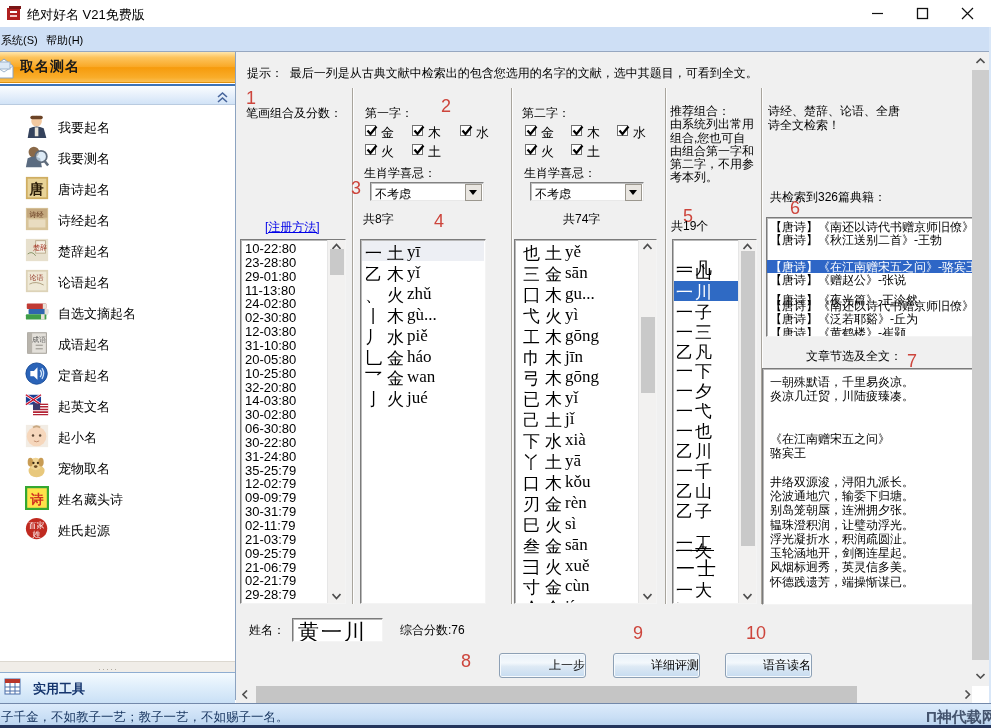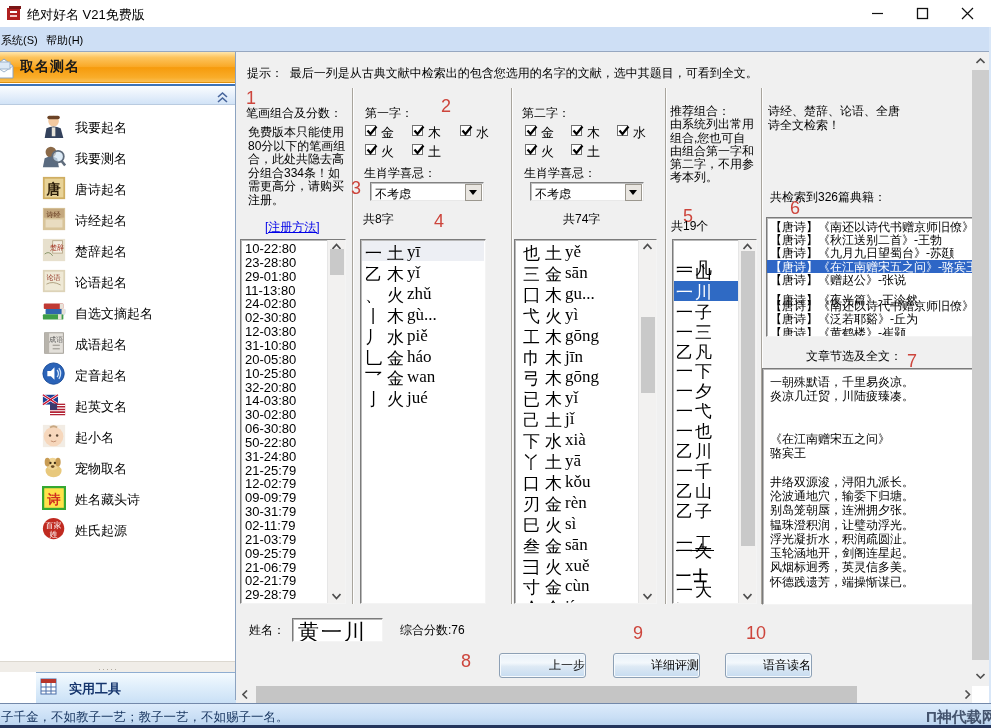--- a/index.html
+++ b/index.html
@@ -16,27 +16,27 @@
            border-bottom:1px solid #96a7c0;box-sizing:border-box;}
   #menubar span{position:absolute;top:6px;font-size:11px;color:#000;}
   
   #ohdr{left:0;top:52px;width:236px;height:31px;
         background:linear-gradient(#ffe6ad 0%,#fdc45d 18%,#f9a825 50%,#f69b0c 52%,#f9ad2a 85%,#fbbf52 100%);
         border-bottom:1px solid #e0910c;box-sizing:border-box;}
   #ohdr b{position:absolute;left:20px;top:6px;font-size:14px;color:#1a1a1a;letter-spacing:1px;}
   #blueline{left:0;top:84px;width:236px;height:2px;background:#3e73b7;}
   #chevstrip{left:0;top:86px;width:235px;height:19px;
         background:linear-gradient(#fbfdff, #d2e3f7);border-bottom:1px solid #b9cbe0;box-sizing:border-box;}
-  #navarea{left:17px;top:105px;width:235px;height:556px;background:#fff;border-radius:23px;}
+  #navarea{left:0;top:105px;width:235px;height:556px;background:#fff;border-radius:23px;}
   .nav-it{position:absolute;left:0;width:235px;height:31px;}
   .nav-ico{position:absolute;left:25px;top:3px;width:27px;height:27px;transform:scale(0.89);transform-origin:0 0;}
   .nav-txt{position:absolute;left:58px;top:8px;font-size:13px;color:#000;}
   #splitter{left:0;top:661px;width:235px;height:11px;background:#f0ede8;border-top:1px solid #dcd8d0;box-sizing:border-box;}
   #toolbar2{left:0;top:672px;width:235px;height:36px;border-top:1px solid #8eadd1;
-        background:linear-gradient(#f4fafe 0%,#dfeefb 40%,#c3dcf4 100%);box-sizing:border-box;margin-left:36px;}
+        background:linear-gradient(#f4fafe 0%,#dfeefb 40%,#c3dcf4 100%);box-sizing:border-box;}
   #toolbar2 b{position:absolute;left:33px;top:7px;font-size:13px;color:#15356d;}
   #lpborder{left:235px;top:52px;width:1px;height:648px;background:#8ca3c0;}
   
   #content{left:236px;top:52px;width:736px;height:634px;background:#f0f0f0;overflow:hidden;}
   .ct{position:absolute;font-size:12px;color:#000;white-space:nowrap;}
   .sep{position:absolute;width:1px;background:#a8a49c;border-right:1px solid #fdfdfd;}
   .rednum{position:absolute;font-size:18px;color:#cd453c;}
   .sunken{position:absolute;background:#fff;border:1px solid;border-color:#7b7b7b #f4f4f4 #f4f4f4 #7b7b7b;
           box-shadow:inset 1px 1px 0 #b9b9b9;box-sizing:border-box;overflow:hidden;}
   .cb{position:absolute;width:11px;height:11px;background:#fff;border:1px solid #707070;box-sizing:border-box;}
@@ -258,40 +258,39 @@
 <div id="lpborder" class="abs"></div>
 
 <div id="content" class="abs">
     <div class="ct" style="left:11px;top:13px;">提示：&nbsp;&nbsp;最后一列是从古典文献中检索出的包含您选用的名字的文献，选中其题目，可看到全文。</div>
     <div class="sep" style="left:116px;top:36px;height:516px"></div>
     <div class="sep" style="left:275px;top:36px;height:516px"></div>
     <div class="sep" style="left:429px;top:36px;height:516px"></div>
     <div class="sep" style="left:525px;top:36px;height:516px"></div>
     <div class="rednum" style="left:10px;top:36px">1</div>
     <div class="ct" style="left:10px;top:53px;">笔画组合及分数：</div>
-    <div class="ct" style="left:12px;top:74px;white-space:normal;width:102px;line-height:13.6px">免费版本只能使用<br>80分以下的笔画组<br>合，此处共隐去高<br>分组合334条！如<br>需更高分，请购买<br>注册。</div>
     <div class="ct" style="left:29px;top:167px;"><span style="color:#0000e8;text-decoration:underline">[注册方法]</span></div>
     <div class="sunken" id="list1" style="left:4px;top:187px;width:106px;height:365px">
       <div style="position:absolute;left:4px;top:1px;font-size:13px">10-22:80</div>
       <div style="position:absolute;left:4px;top:14.85px;font-size:13px">23-28:80</div>
       <div style="position:absolute;left:4px;top:28.7px;font-size:13px">29-01:80</div>
       <div style="position:absolute;left:4px;top:42.55px;font-size:13px">11-13:80</div>
       <div style="position:absolute;left:4px;top:56.4px;font-size:13px">24-02:80</div>
       <div style="position:absolute;left:4px;top:70.25px;font-size:13px">02-30:80</div>
       <div style="position:absolute;left:4px;top:84.1px;font-size:13px">12-03:80</div>
       <div style="position:absolute;left:4px;top:97.95px;font-size:13px">31-10:80</div>
       <div style="position:absolute;left:4px;top:111.8px;font-size:13px">20-05:80</div>
       <div style="position:absolute;left:4px;top:125.64999999999999px;font-size:13px">10-25:80</div>
       <div style="position:absolute;left:4px;top:139.5px;font-size:13px">32-20:80</div>
       <div style="position:absolute;left:4px;top:153.35px;font-size:13px">14-03:80</div>
       <div style="position:absolute;left:4px;top:167.2px;font-size:13px">30-02:80</div>
       <div style="position:absolute;left:4px;top:181.04999999999998px;font-size:13px">06-30:80</div>
-      <div style="position:absolute;left:4px;top:194.9px;font-size:13px">50-22:80</div>
+      <div style="position:absolute;left:4px;top:194.9px;font-size:13px">30-22:80</div>
       <div style="position:absolute;left:4px;top:208.75px;font-size:13px">31-24:80</div>
-      <div style="position:absolute;left:4px;top:222.6px;font-size:13px">21-25:79</div>
+      <div style="position:absolute;left:4px;top:222.6px;font-size:13px">35-25:79</div>
       <div style="position:absolute;left:4px;top:236.45px;font-size:13px">12-02:79</div>
       <div style="position:absolute;left:4px;top:250.29999999999998px;font-size:13px">09-09:79</div>
       <div style="position:absolute;left:4px;top:264.15px;font-size:13px">30-31:79</div>
       <div style="position:absolute;left:4px;top:278px;font-size:13px">02-11:79</div>
       <div style="position:absolute;left:4px;top:291.84999999999997px;font-size:13px">21-03:79</div>
       <div style="position:absolute;left:4px;top:305.7px;font-size:13px">09-25:79</div>
       <div style="position:absolute;left:4px;top:319.55px;font-size:13px">21-06:79</div>
       <div style="position:absolute;left:4px;top:333.4px;font-size:13px">02-21:79</div>
       <div style="position:absolute;left:4px;top:347.25px;font-size:13px">29-28:79</div>
       <div class="lsb" style="height:363px">
@@ -487,40 +486,39 @@
       <div class="serif" style="position:absolute;left:3px;top:120.39999999999999px;font-size:17px;letter-spacing:2px;">一下</div>
       <div class="serif" style="position:absolute;left:3px;top:140.29999999999998px;font-size:17px;letter-spacing:2px;">一夕</div>
       <div class="serif" style="position:absolute;left:3px;top:160.2px;font-size:17px;letter-spacing:2px;">一弋</div>
       <div class="serif" style="position:absolute;left:3px;top:180.1px;font-size:17px;letter-spacing:2px;">一也</div>
       <div class="serif" style="position:absolute;left:3px;top:200px;font-size:17px;letter-spacing:2px;">乙川</div>
       <div class="serif" style="position:absolute;left:3px;top:219.89999999999998px;font-size:17px;letter-spacing:2px;">一千</div>
       <div class="serif" style="position:absolute;left:3px;top:239.79999999999998px;font-size:17px;letter-spacing:2px;">乙山</div>
       <div class="serif" style="position:absolute;left:3px;top:259.7px;font-size:17px;letter-spacing:2px;">乙子</div>
       <div class="serif" style="position:absolute;left:3px;top:292px;font-size:17px;letter-spacing:2px;text-decoration:underline;">一工</div>
       <div class="serif" style="position:absolute;left:3px;top:299.5px;font-size:17px;letter-spacing:2px;">一久</div>
-      <div class="serif" style="position:absolute;left:3px;top:327px;font-size:15px;letter-spacing:2px;font-weight:bold;">一士</div>
+      <div class="serif" style="position:absolute;left:3px;top:316px;font-size:19px;letter-spacing:2px;">一士</div>
       <div class="serif" style="position:absolute;left:3px;top:339.29999999999995px;font-size:17px;letter-spacing:2px;">一大</div>
       <div class="serif" style="position:absolute;left:3px;top:359.2px;font-size:17px;letter-spacing:2px;">乙工</div>
       <div class="lsb" style="height:363px">
         <svg width="9" height="8" viewBox="0 0 9 8" style="top:3px">
           <path d="M0.5 6 L4.5 1.5 L8.5 6" fill="none" stroke="#4d4d4d" stroke-width="1.7"></path>
         </svg>
         <div class="th" style="top:11px;height:295px"></div>
         <svg width="9" height="8" viewBox="0 0 9 8" style="bottom:3px">
           <path d="M0.5 2 L4.5 6.5 L8.5 2" fill="none" stroke="#4d4d4d" stroke-width="1.7"></path>
         </svg>
       </div>
     </div>
     <div class="ct" style="left:532px;top:53px;white-space:normal;width:150px;line-height:13.6px">诗经、楚辞、论语、全唐<br>诗全文检索！</div>
     <div class="ct" style="left:534px;top:137px;">共检索到326篇典籍：</div>
     <div class="rednum" style="left:554px;top:146px">6</div>
     <div class="sunken" id="list5" style="left:530px;top:165px;width:209px;height:120px">
       <div class="serif" style="position:absolute;left:3px;top:1px;font-size:12px;white-space:nowrap;">【唐诗】《南还以诗代书赠京师旧僚》</div>
       <div class="serif" style="position:absolute;left:3px;top:14.2px;font-size:12px;white-space:nowrap;">【唐诗】《秋江送别二首》-王勃</div>
-      <div class="serif" style="position:absolute;left:3px;top:27.4px;font-size:12px;white-space:nowrap;">【唐诗】《九月九日望蜀台》-苏颋</div>
       <div style="position:absolute;left:0;top:41.599999999999994px;width:209px;height:13px;background:#2e66c6"></div>
       <div class="serif" style="position:absolute;left:3px;top:40.599999999999994px;font-size:12px;white-space:nowrap;color:#fff">【唐诗】《在江南赠宋五之问》-骆宾王</div>
       <div class="serif" style="position:absolute;left:3px;top:53.8px;font-size:12px;white-space:nowrap;">【唐诗】《赠赵公》-张说</div>
       <div class="serif" style="position:absolute;left:3px;top:74px;font-size:12px;white-space:nowrap;">【唐诗】《夜光篇》-王泠然</div>
       <div class="serif" style="position:absolute;left:3px;top:80.19999999999999px;font-size:12px;white-space:nowrap;">【唐诗】《南还以诗代书赠京师旧僚》</div>
       <div class="serif" style="position:absolute;left:3px;top:93.39999999999999px;font-size:12px;white-space:nowrap;">【唐诗】《泛若耶谿》-丘为</div>
       <div class="serif" style="position:absolute;left:3px;top:106.6px;font-size:12px;white-space:nowrap;">【唐诗】《黄鹤楼》-崔颢</div>
     </div>
     <div class="ct" style="left:530px;top:296px;margin-left:40px;">文章节选及全文：</div>
     <div class="rednum" style="left:671px;top:299px">7</div>

